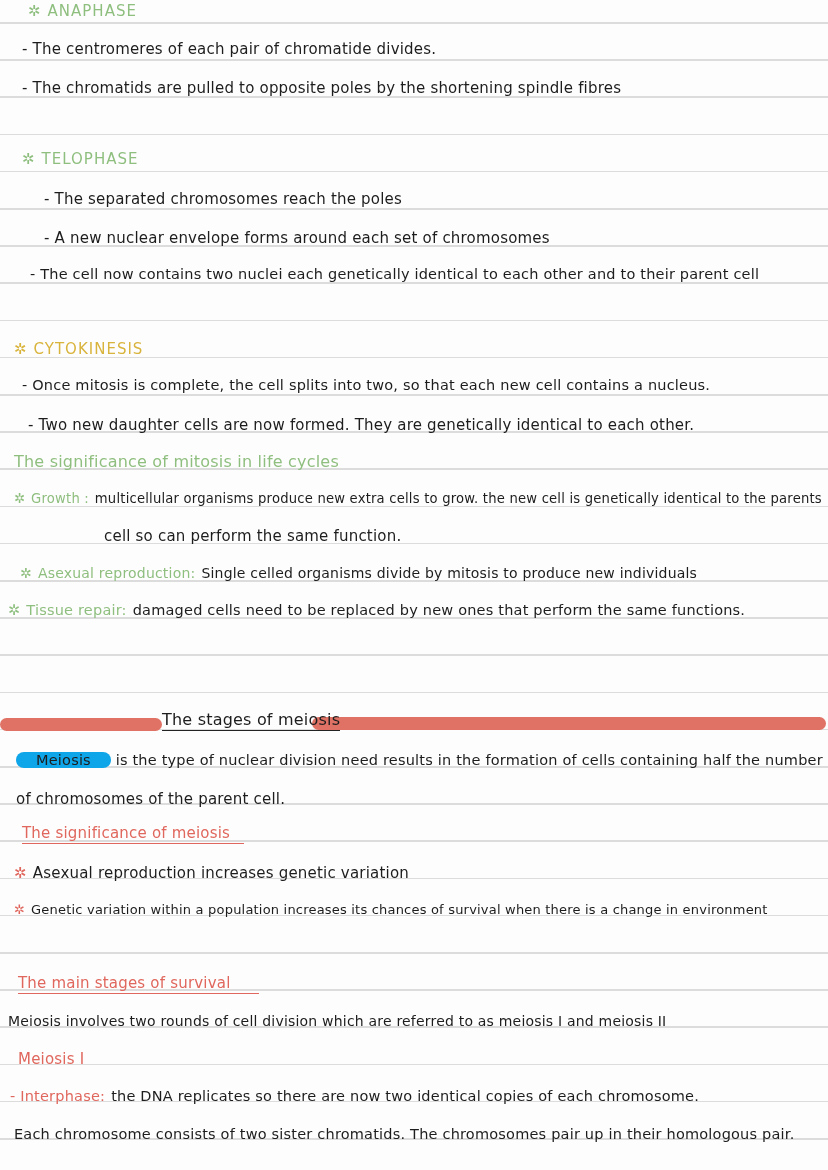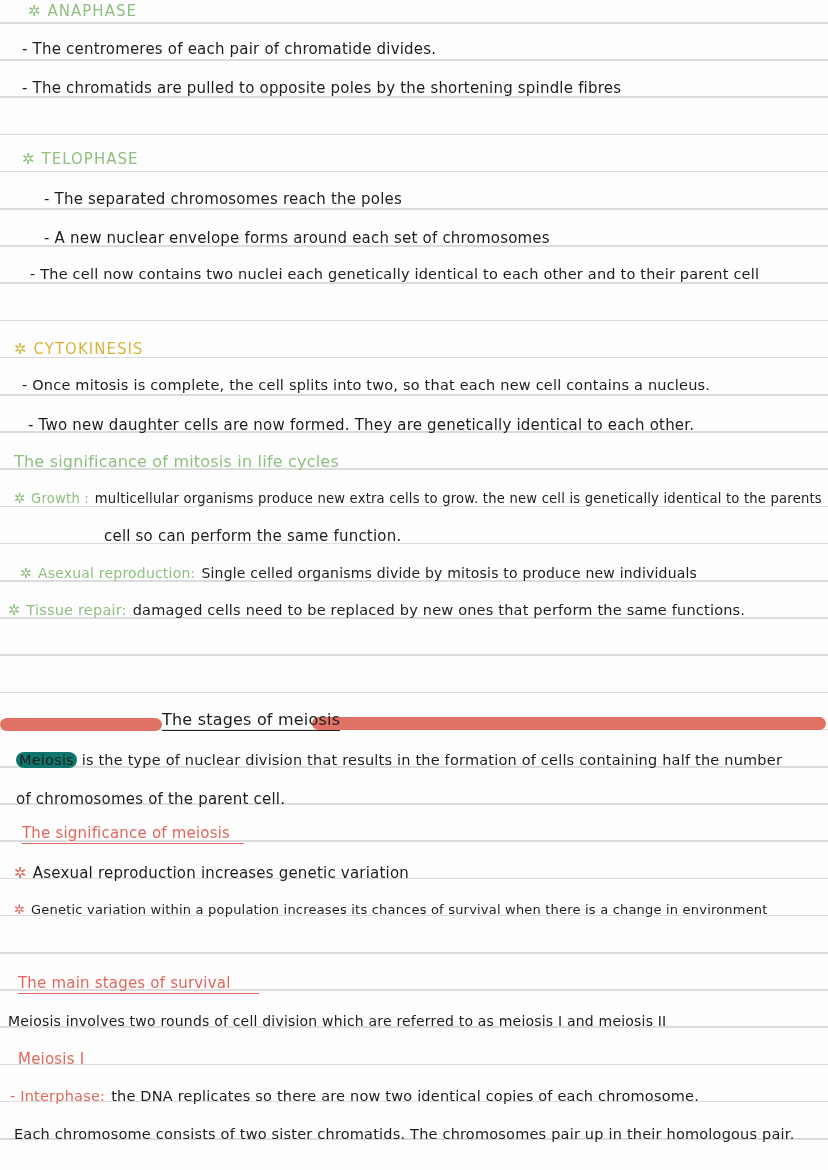--- a/index.html
+++ b/index.html
@@ -28,21 +28,21 @@
   .yellow { color: #d9b43c; }
   .red { color: #e0675d; }
   .star { display: inline-block; margin-right: 6px; }
   .ul-red { border-bottom: 1.5px solid #e0675d; padding-bottom: 1px; }
   .ul-dark { border-bottom: 1.5px solid #222; padding-bottom: 1px; }
   .band {
     position: absolute; height: 13px; border-radius: 7px;
     background: #e07265; z-index: 1;
   }
   .hl {
-    background: #0f766e; border-radius: 8px; padding: 0 3px;
+    background: #0ea5e9; border-radius: 8px; padding: 0 20px;
   }
   .label { margin-right: 6px; }
 </style>
 </head>
 <body>
 
 <div class="ruled"></div>
 
 <div class="line green" style="left:28px; top:2px; font-size:15px; letter-spacing:1px;">
   <span class="star">✲</span><span>ANAPHASE</span>
@@ -78,21 +78,21 @@
 </div>
 
 <div class="band" style="left:0px; top:718px; width:162px;"></div>
 <div class="band" style="left:312px; top:717px; width:514px;"></div>
 <div class="line" style="left:162px; top:710px; font-size:16px;">
   <span class="ul-dark">The stages of meiosis</span>
 </div>
 
 <div class="line" style="left:16px; top:752px; font-size:14.5px;">
   <span class="hl">Meiosis</span>
-  <span>is the type of nuclear division that results in the formation of cells containing half the number</span>
+  <span>is the type of nuclear division need results in the formation of cells containing half the number</span>
 </div>
 <div class="line" style="left:16px; top:790px;">of chromosomes of the parent cell.</div>
 
 <div class="line red" style="left:22px; top:824px; font-size:15px;">
   <span class="ul-red" style="padding-right:14px;">The significance of meiosis</span>
 </div>
 
 <div class="line" style="left:14px; top:864px;">
   <span class="red star">✲</span><span>Asexual reproduction increases genetic variation</span>
 </div>

